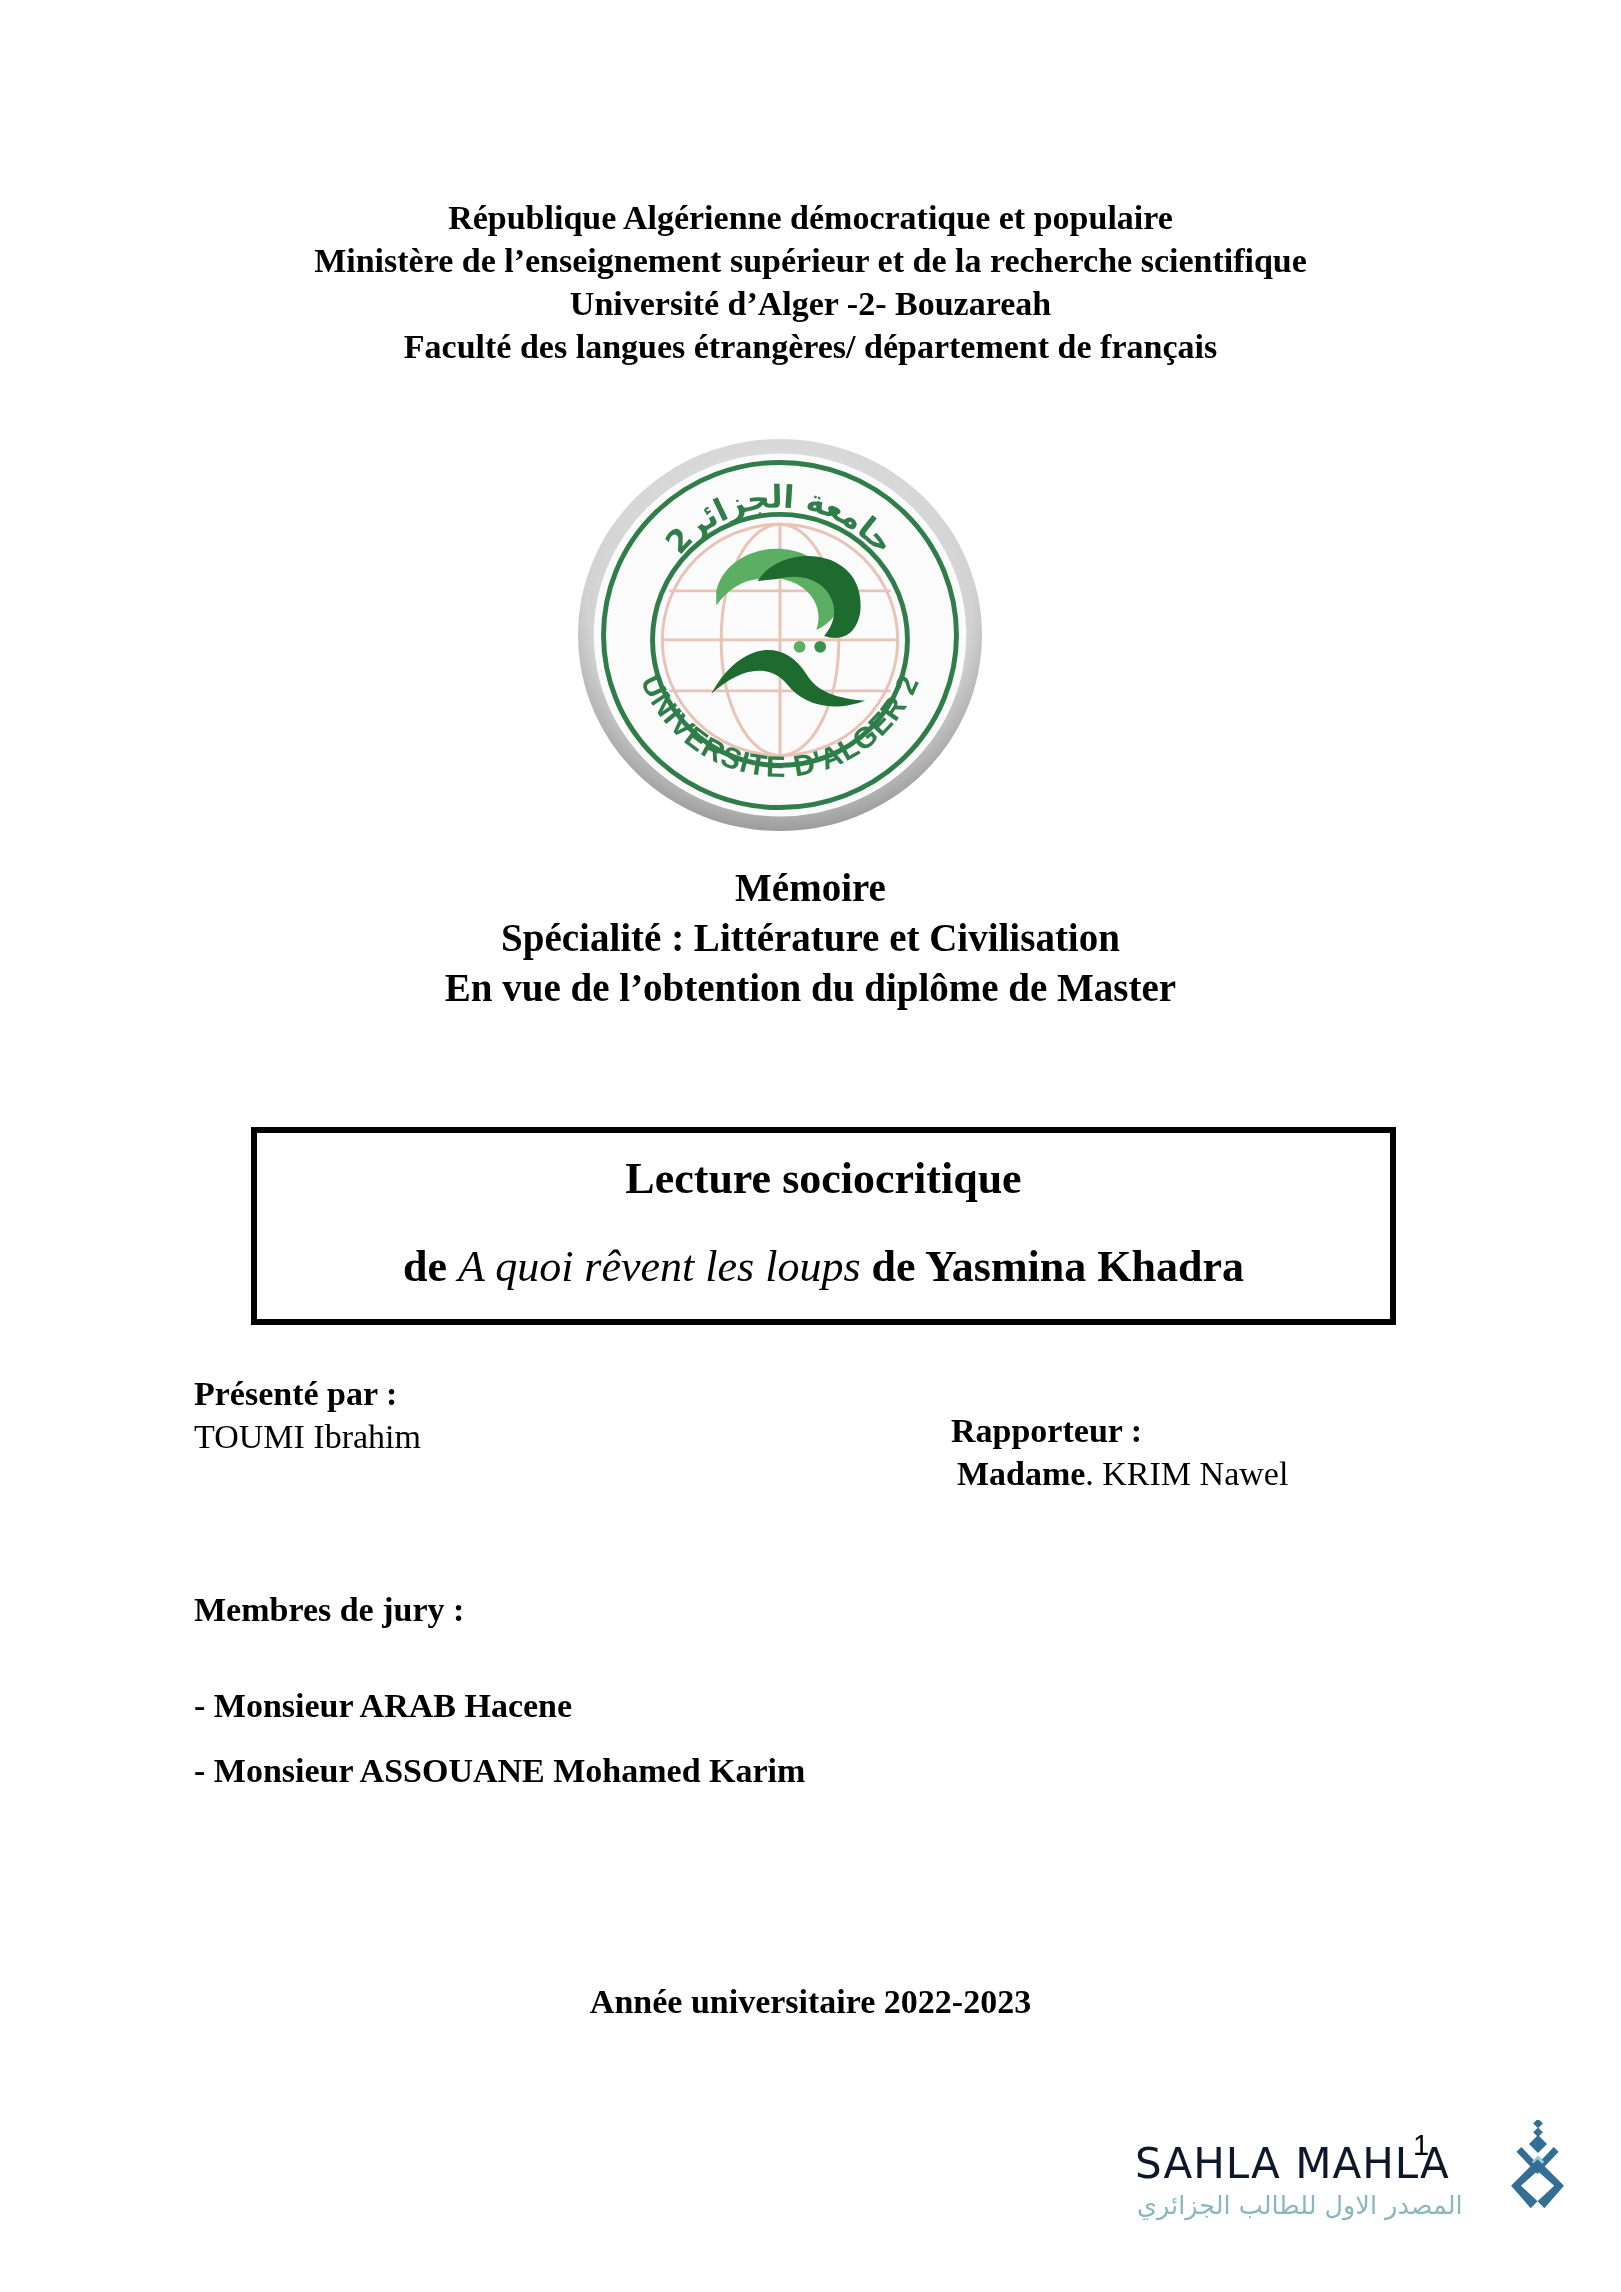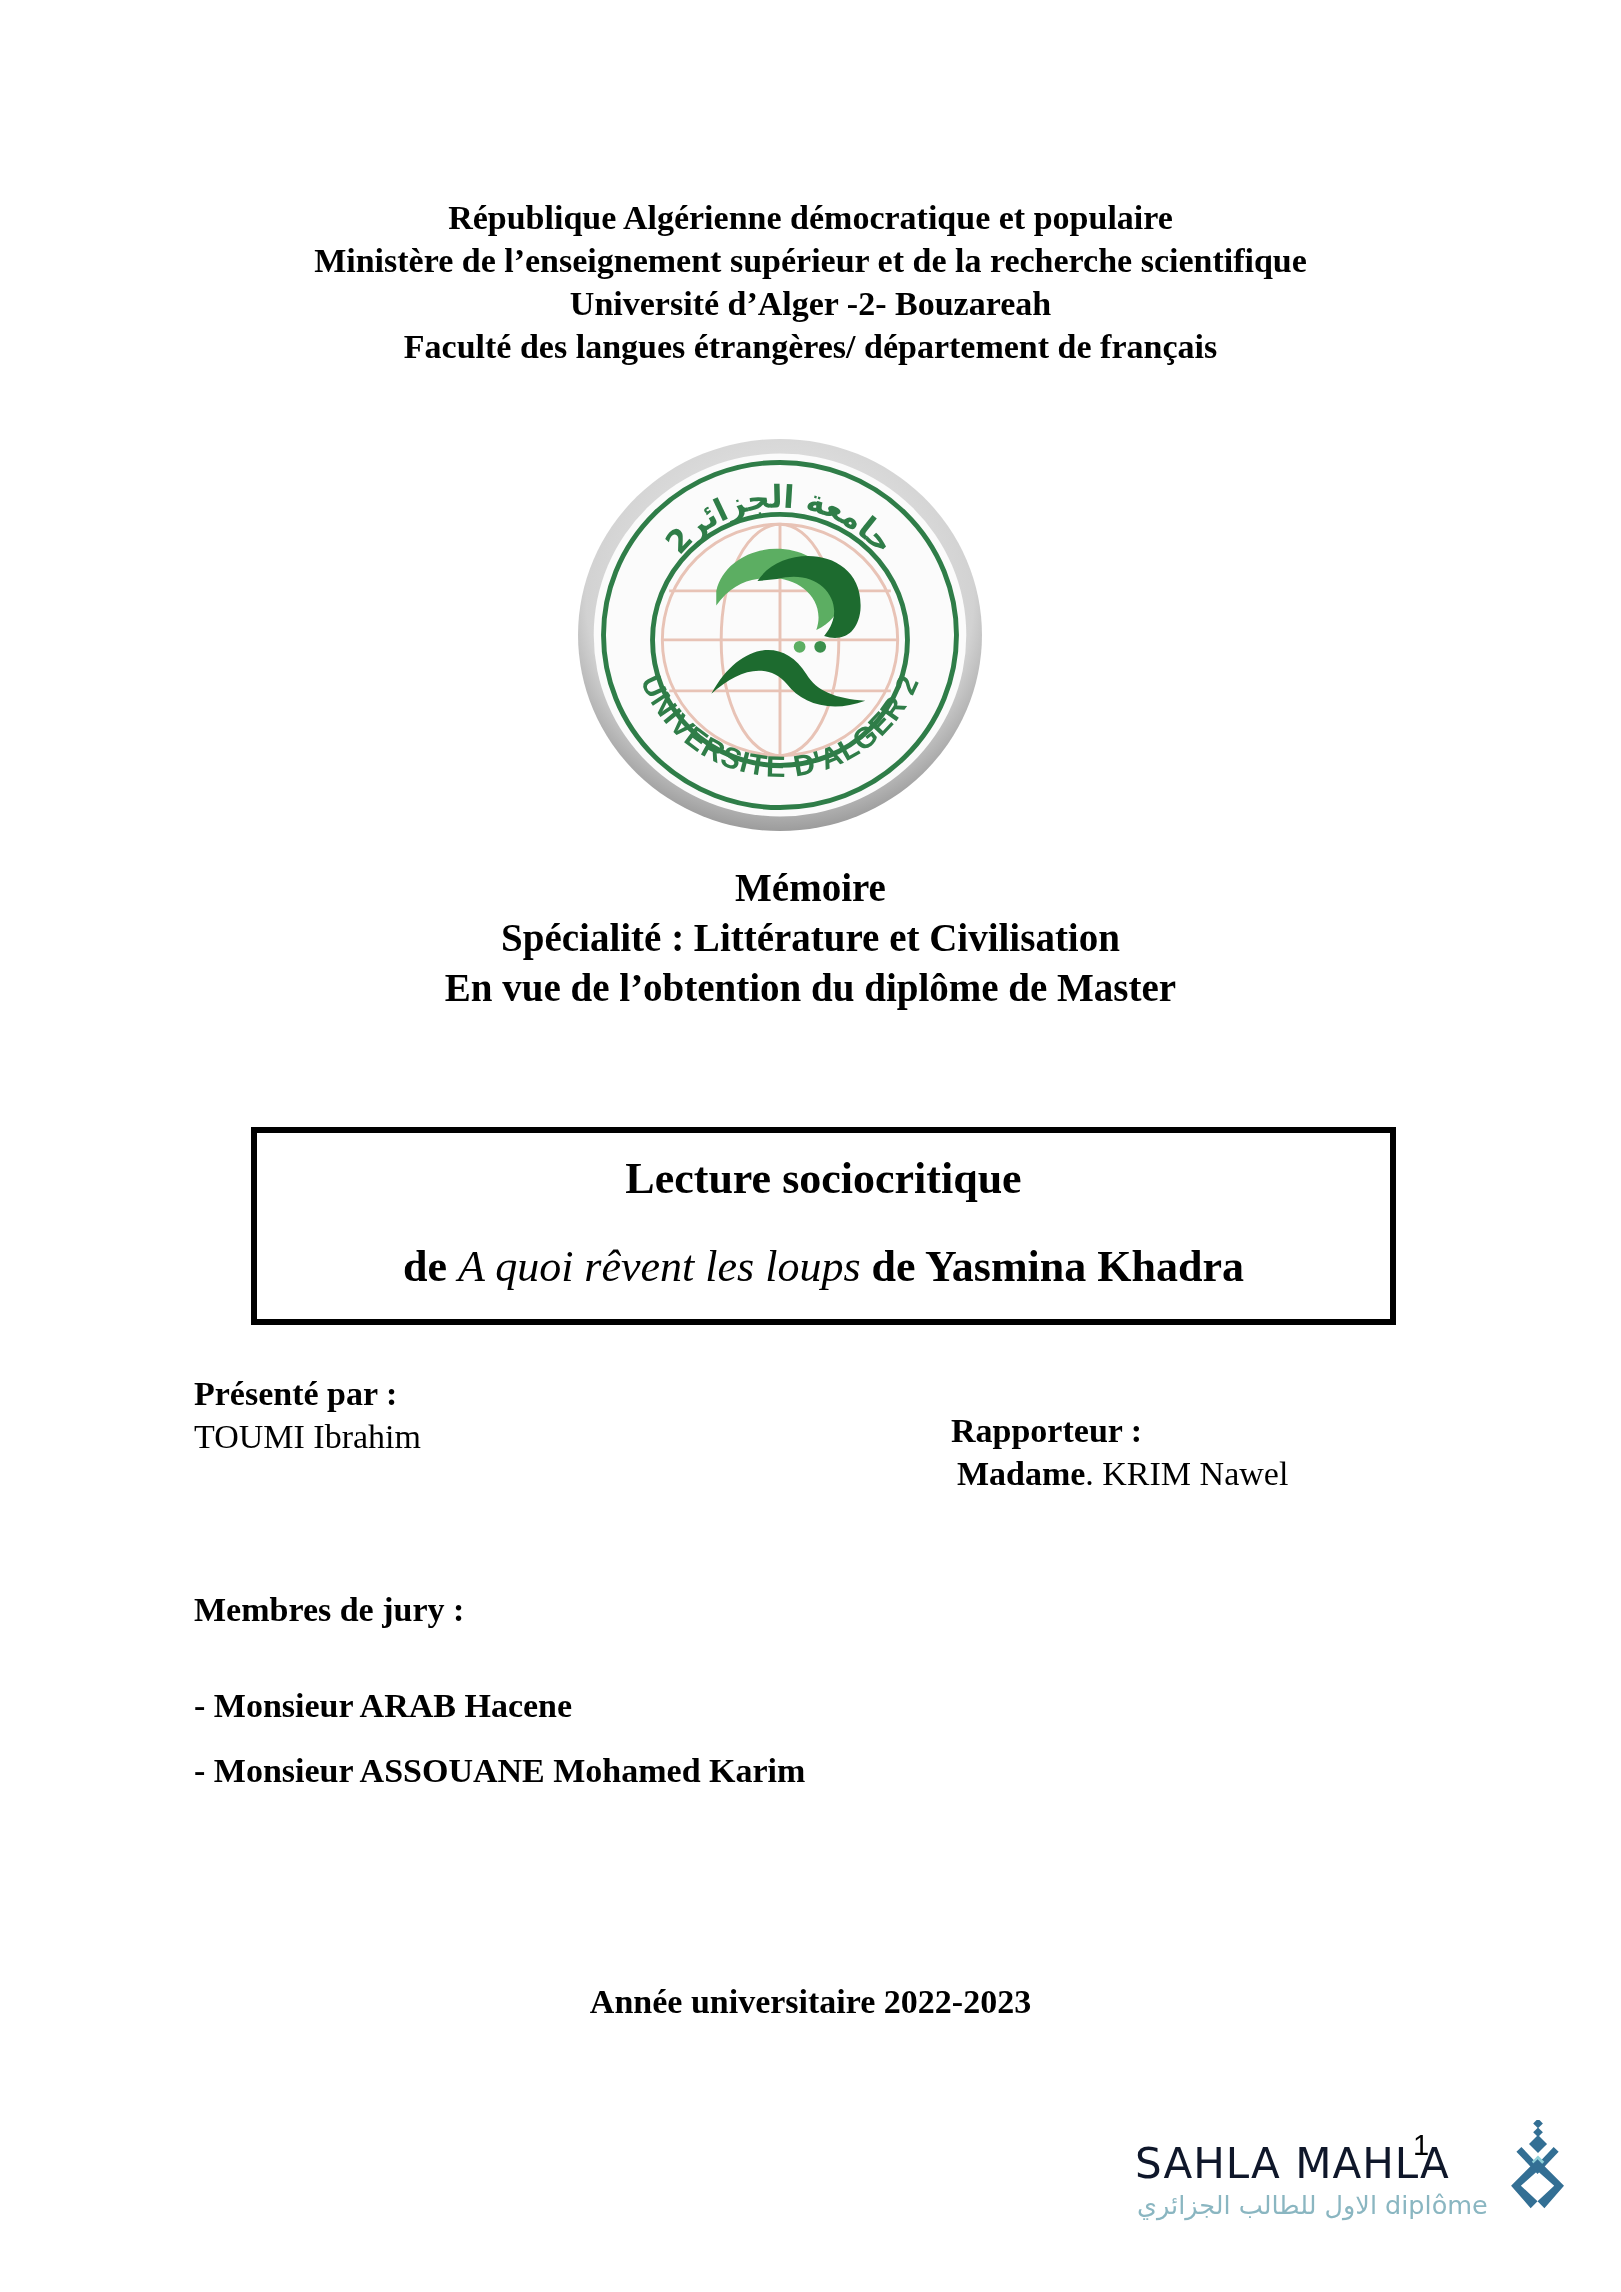--- a/index.html
+++ b/index.html
@@ -96,21 +96,21 @@
   <div class="val" style="padding-left:5.9px;"><b>Madame</b><span>. KRIM Nawel</span></div>
 </div>
 
 <div class="abs jury" style="left:194px; top:1588px;">Membres de jury :</div>
 <div class="abs jury" style="left:194px; top:1684px;">- Monsieur ARAB Hacene</div>
 <div class="abs jury" style="left:194px; top:1749px;">- Monsieur ASSOUANE Mohamed Karim</div>
 
 <div class="abs center jury" style="top:1980px;">Année universitaire 2022-2023</div>
 
 <div class="abs sm-name">SAHLA MAHLA</div>
-<div class="abs sm-arabic">diplôme الاول للطالب الجزائري</div>
+<div class="abs sm-arabic">المصدر الاول للطالب الجزائري</div>
 <div class="abs pagenum">1</div>
 <div class="abs sm-icon">
   <svg width="69" height="98" viewBox="0 0 70 100">
     <rect x="30" y="0" width="7" height="7" fill="#336f94" transform="rotate(45 33.5 3.5)"></rect>
     <rect x="30" y="9" width="7" height="7" fill="#336f94" transform="rotate(45 33.5 12.5)"></rect>
     <rect x="27" y="18" width="13" height="13" fill="#336f94" transform="rotate(45 33.5 24.5)"></rect>
     <path d="M 14 30 L 33 50 L 52 30" stroke="#336f94" stroke-width="7" fill="none"></path>
     <rect x="29" y="38" width="9" height="9" fill="#8fd0d8" transform="rotate(45 33.5 42.5)"></rect>
     <path d="M 33 40 L 60 67 L 40 90 L 33 83 L 50 67 L 33 52 L 16 67 L 33 83 L 26 90 L 6 67 Z" fill="#336f94"></path>
     <rect x="30" y="58" width="7" height="7" fill="#fff"></rect>

